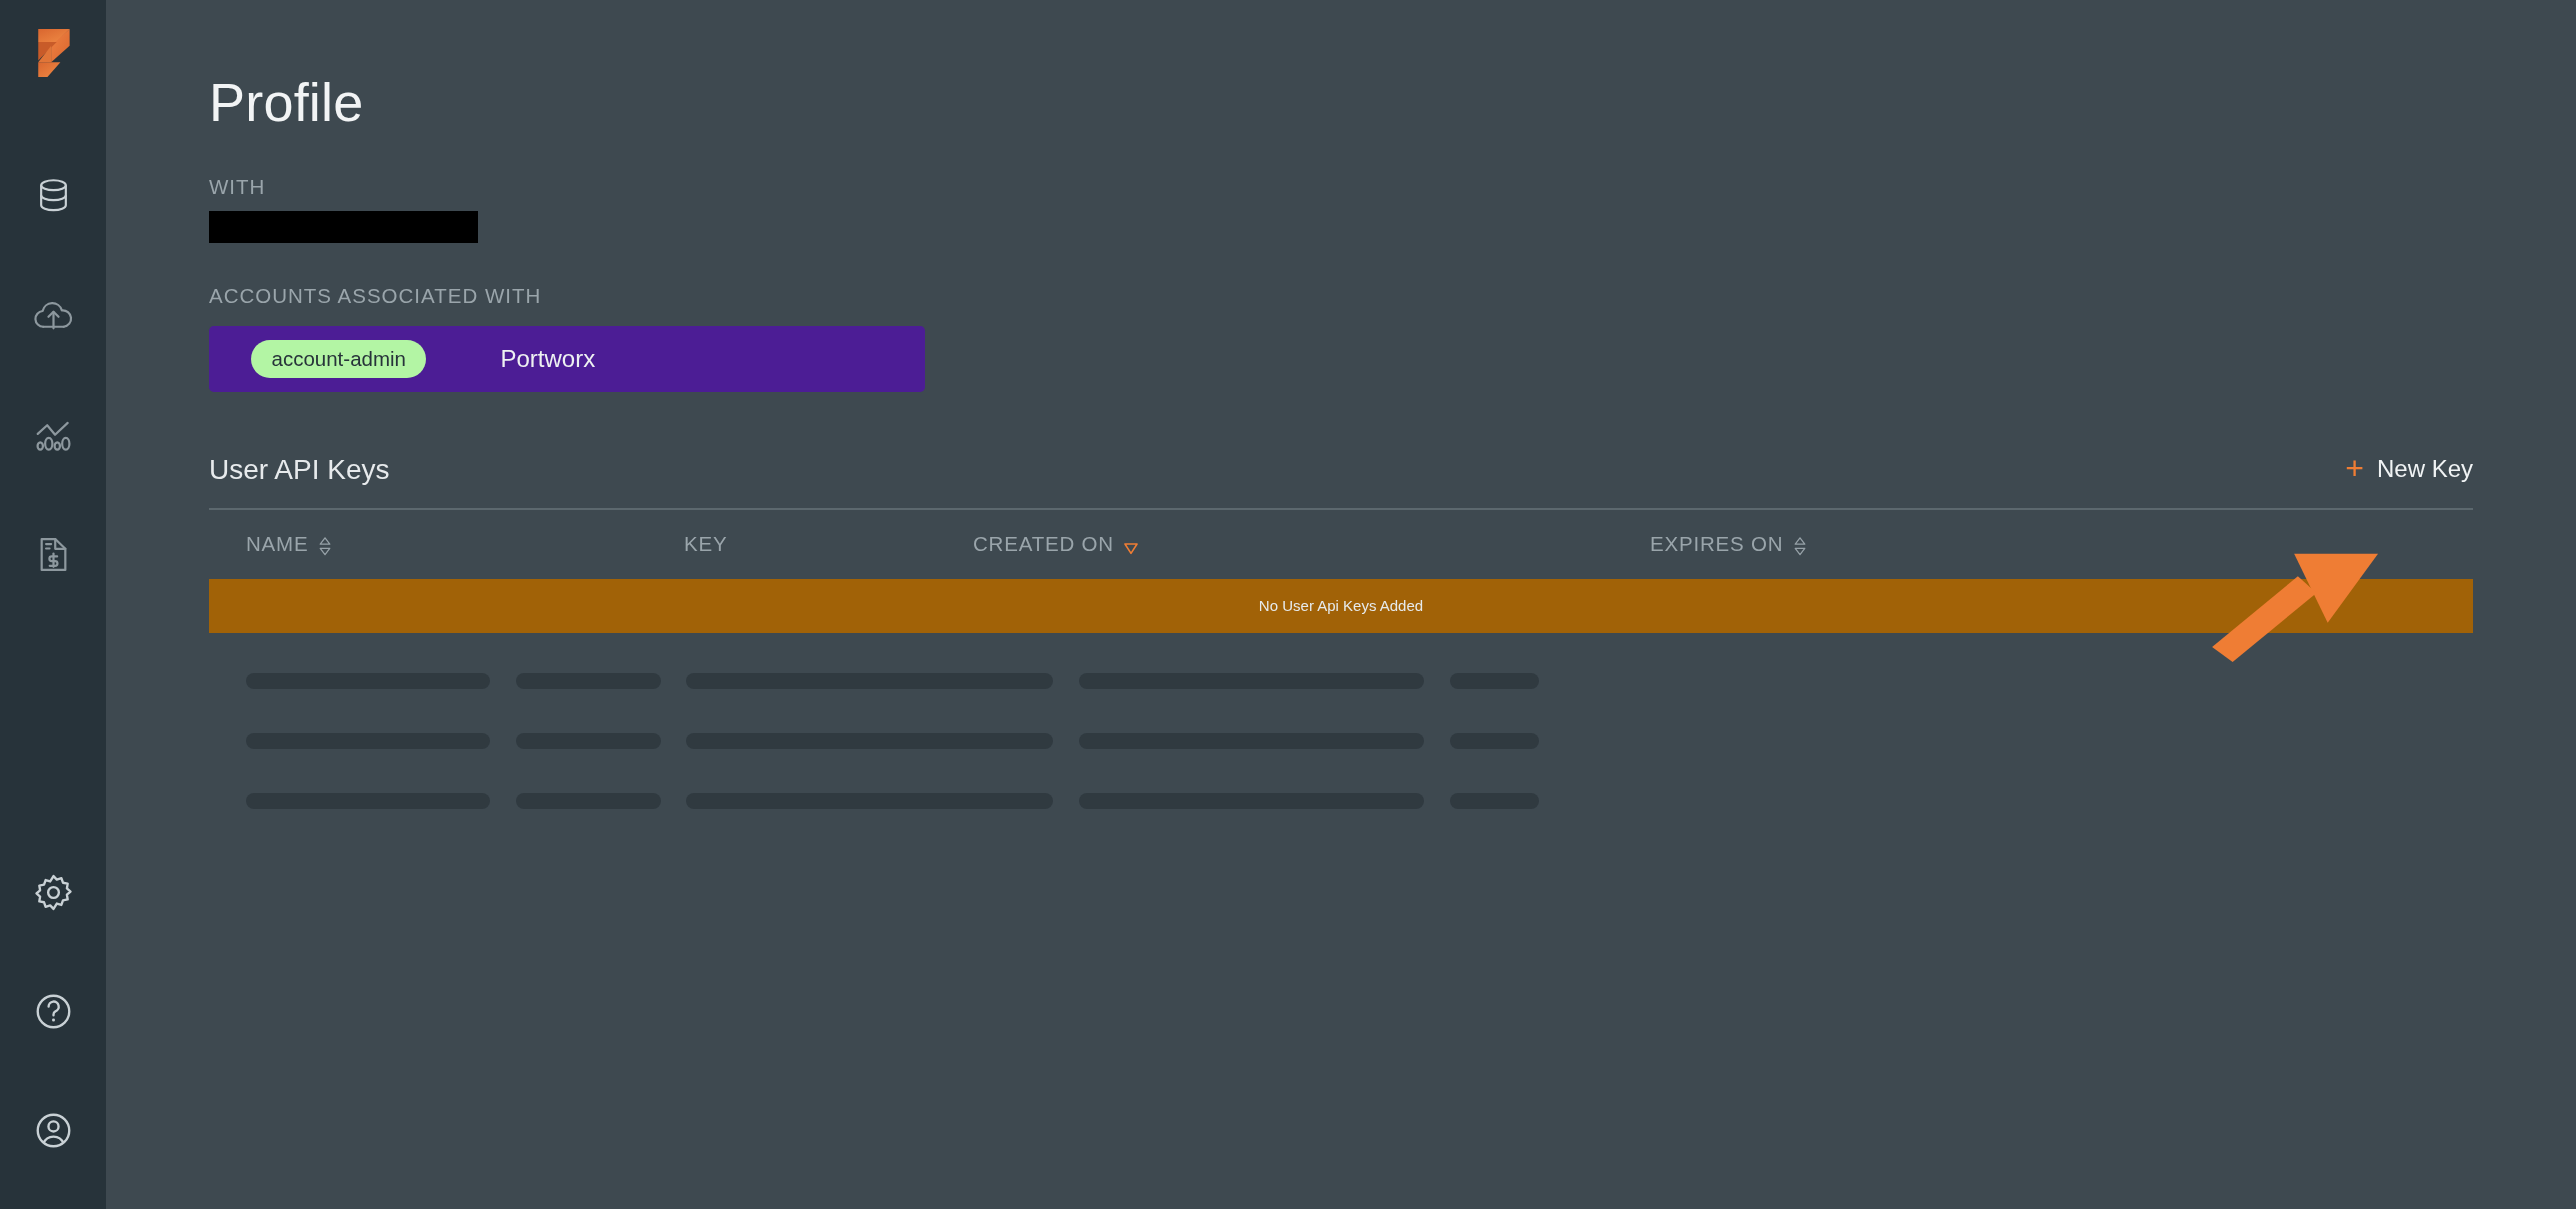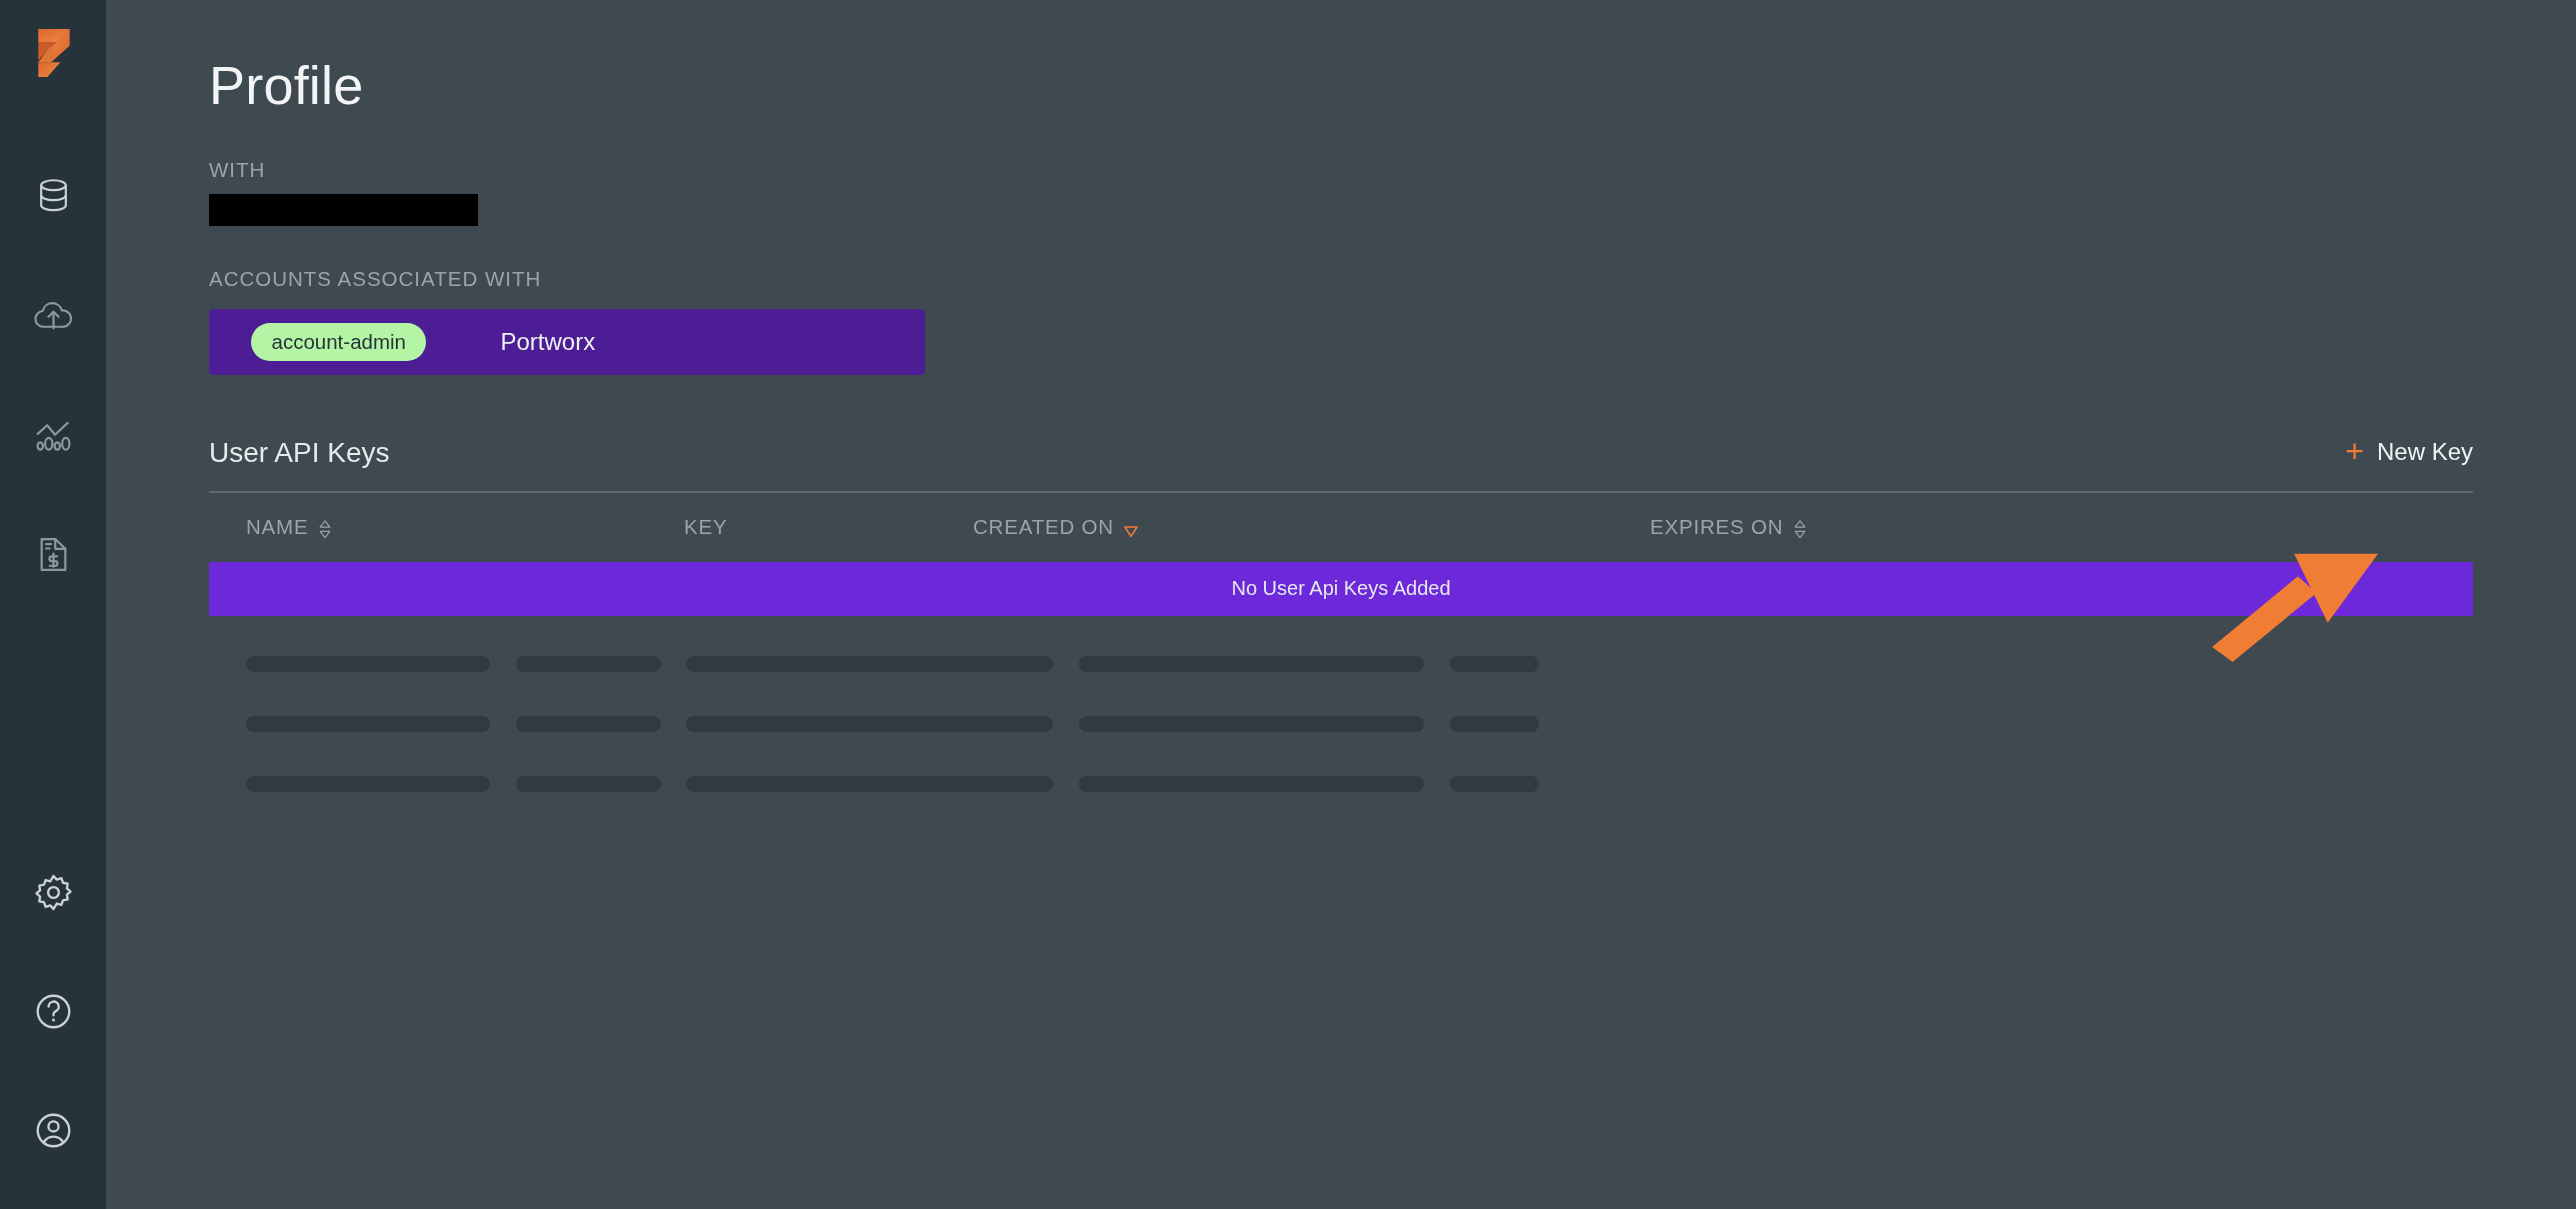--- a/index.html
+++ b/index.html
@@ -47,21 +47,21 @@
     justify-content: center;
     cursor: pointer;
   }
   .nav-item svg { display: block; }
 
   
   .main {
     flex: 1 1 auto;
     position: relative;
     padding-left: 103px;
-    padding-top: 56px;
+    padding-top: 73px;
   }
   .page-title {
     font-size: 54px;
     font-weight: 400;
     color: #f2f4f5;
     letter-spacing: 0.2px;
     line-height: 1.1;
   }
   .field-label {
     margin-top: 43px;
@@ -165,26 +165,26 @@
   }
   .col-name    { width: 438px; }
   .col-key     { width: 289px; }
   .col-created { width: 677px; }
   .col-expires { width: 634px; }
   .sort-icon { display: inline-flex; }
 
   .empty-row {
     width: 2264px;
     height: 54px;
-    background: #6d28d9;
+    background: #a16207;
     display: flex;
     align-items: center;
     justify-content: center;
     color: #e6eaec;
-    font-size: 20px;
+    font-size: 15px;
   }
 
   .skeleton-rows { width: 2264px; padding-top: 18.7px; }
   .sk-row {
     display: flex;
     align-items: center;
     height: 60px;
     padding-left: 37px;
   }
   .sk-bar {

